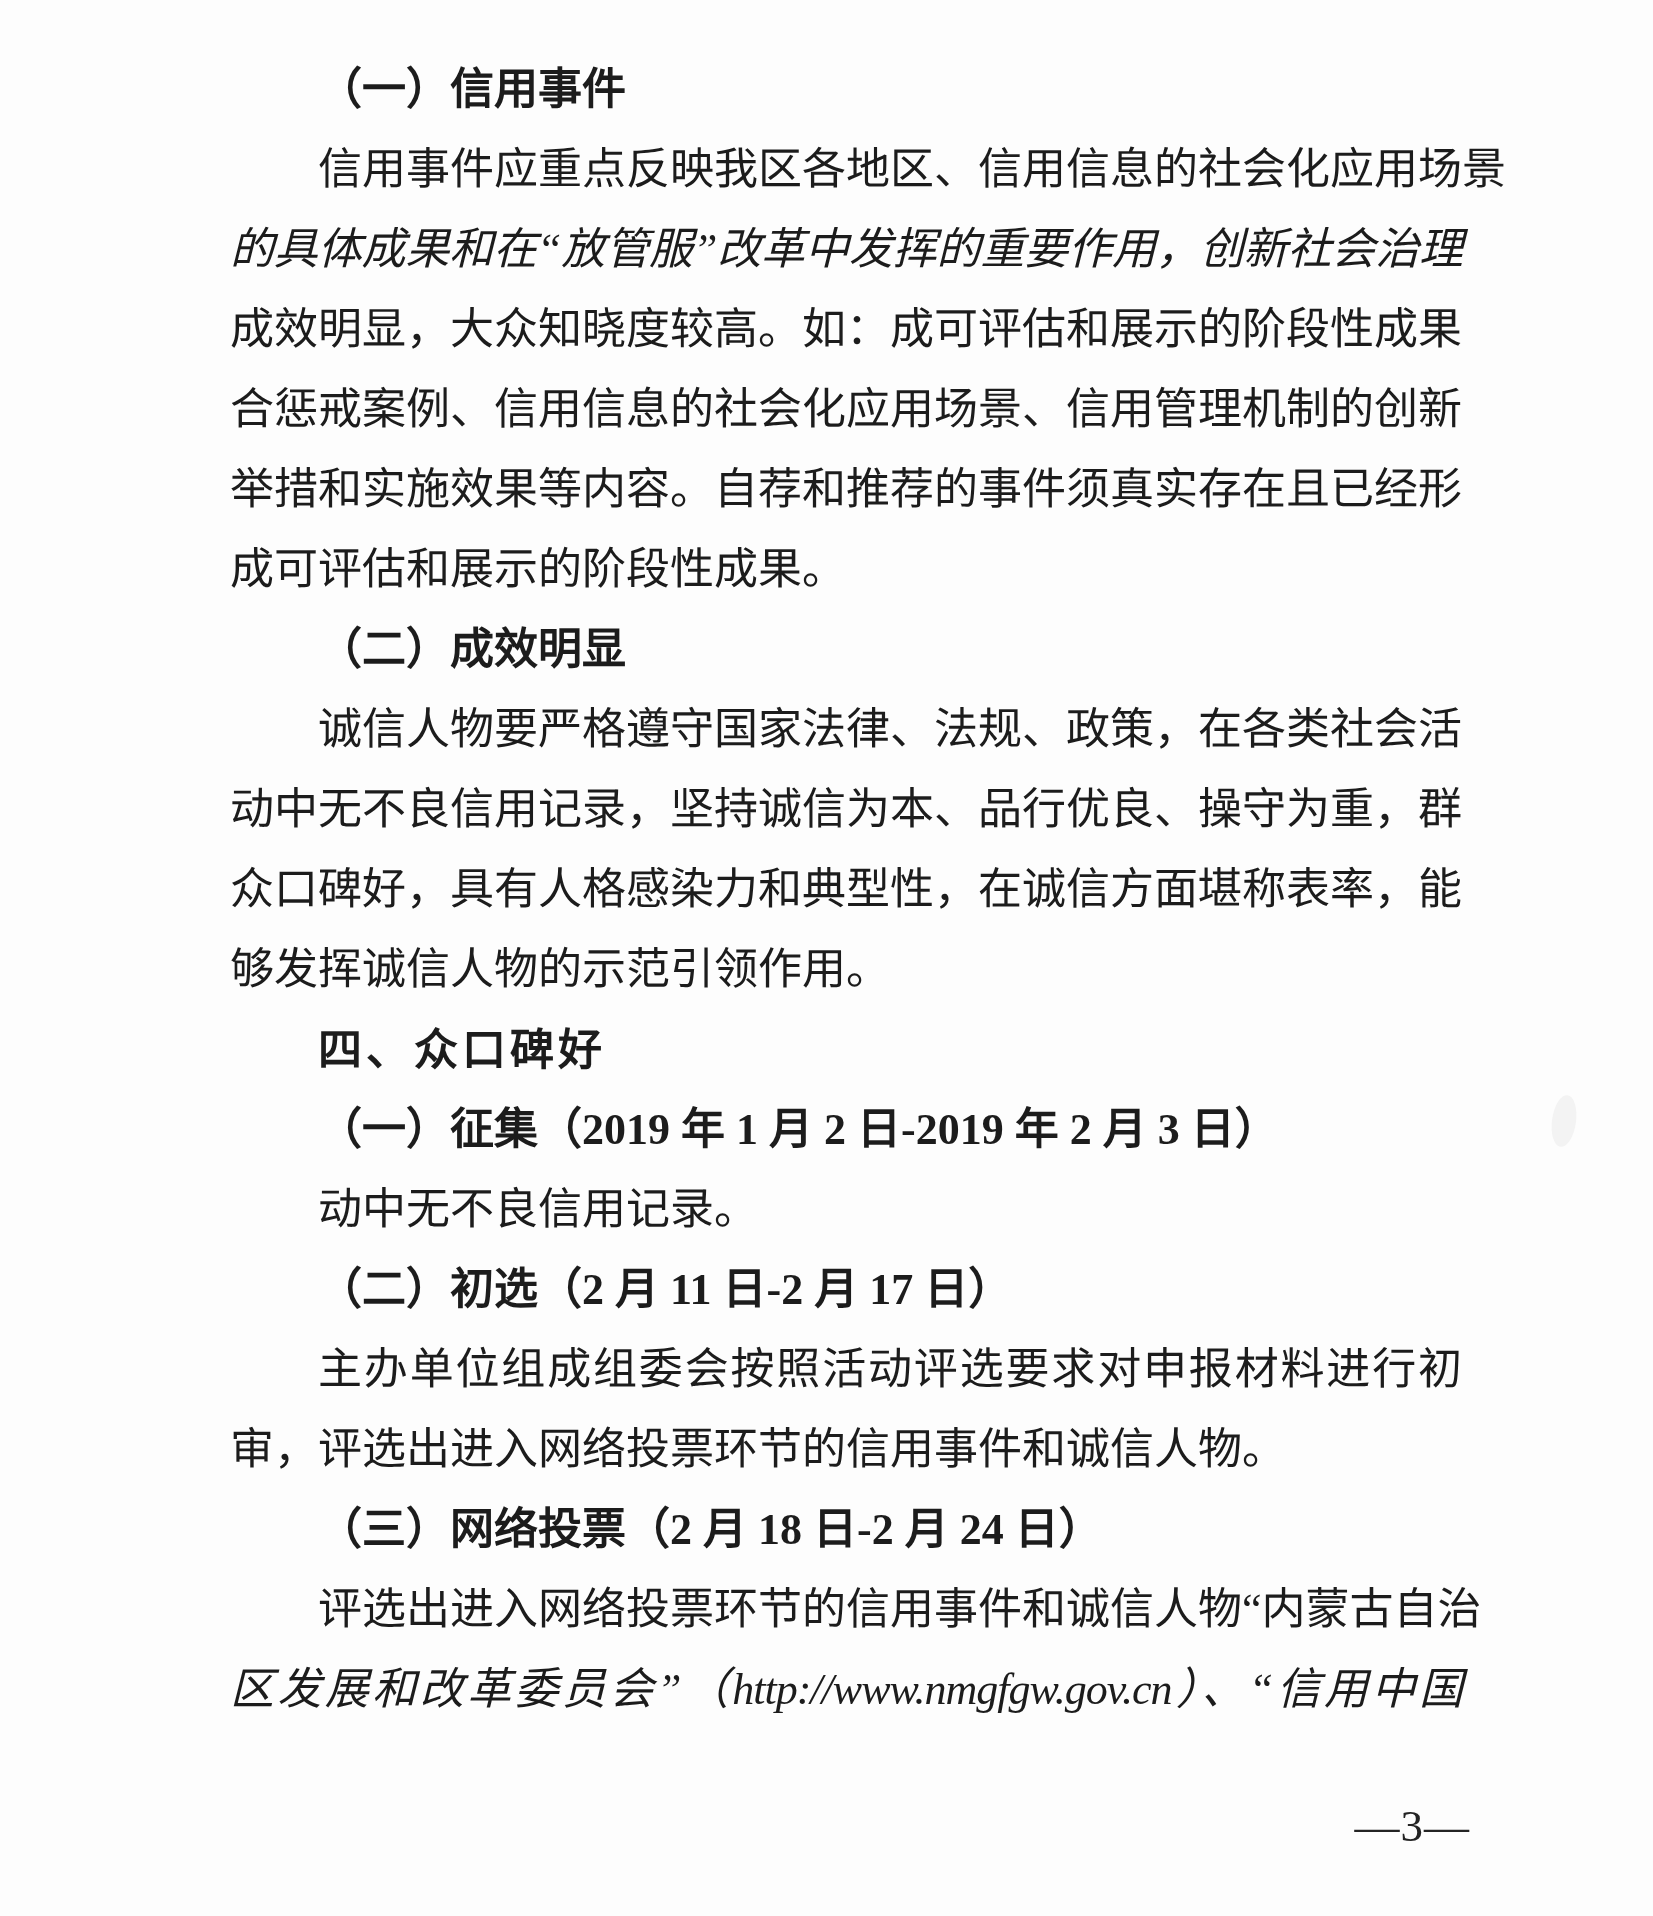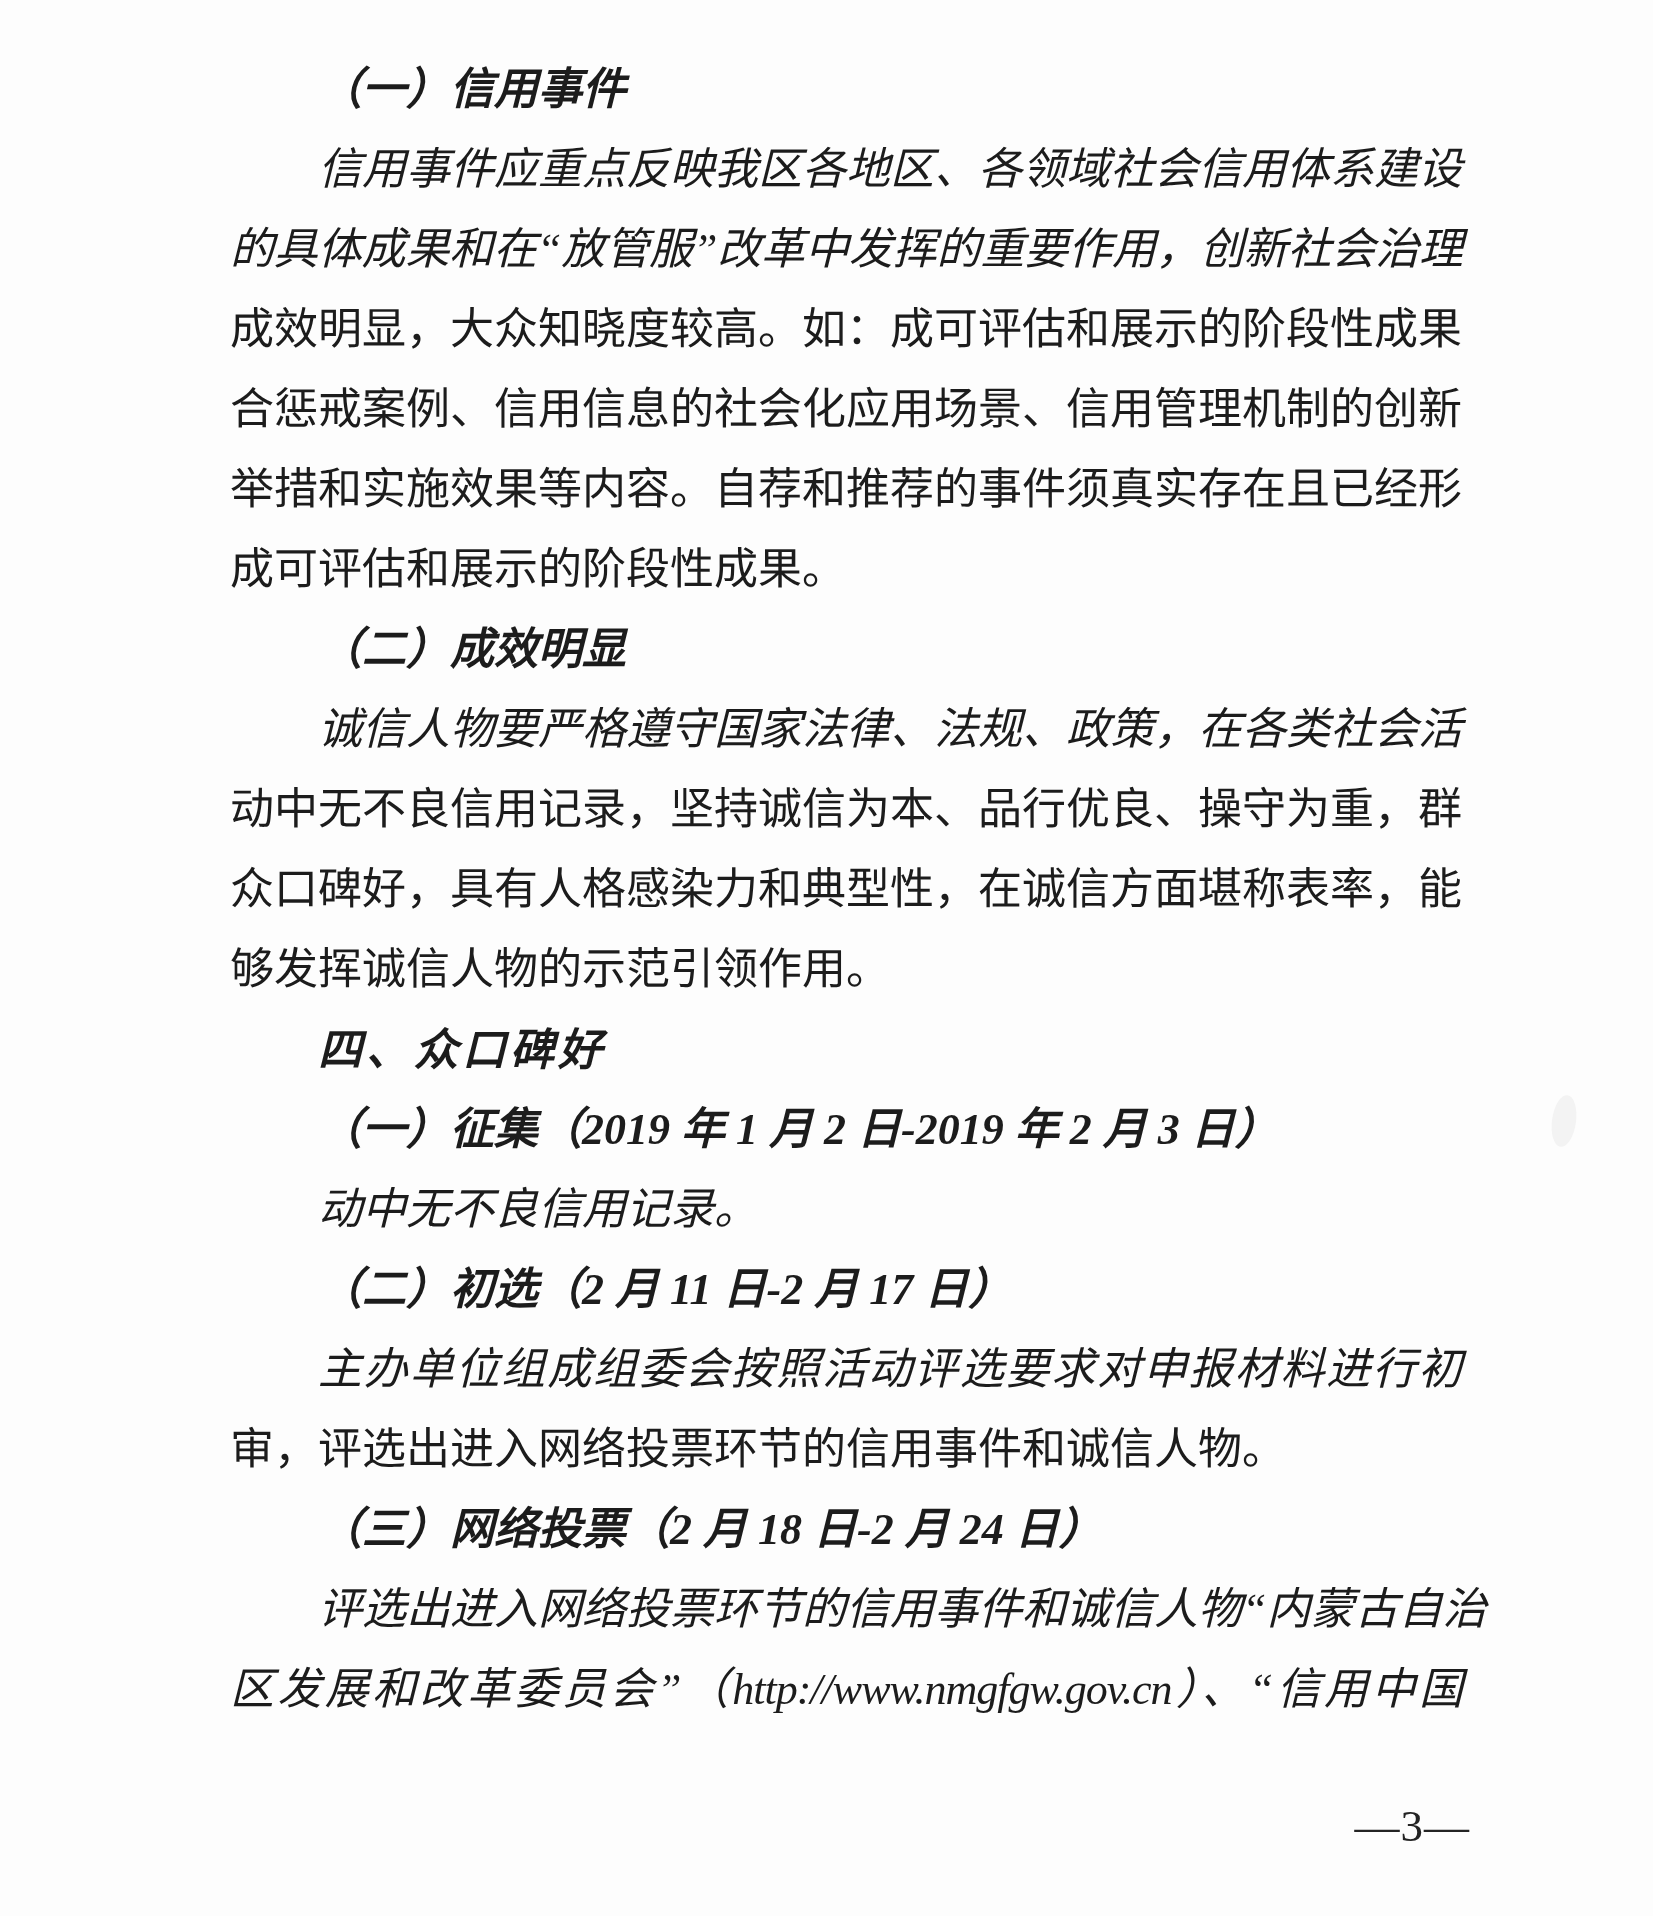--- a/index.html
+++ b/index.html
@@ -31,21 +31,20 @@
   }
   
   .j {
     text-align: justify;
     text-align-last: justify;
     text-justify: inter-character;
   }
   
   .ind {
     text-indent: 88px;
-    font-style: italic;
   }
   
   .sq {
     letter-spacing: -1px;
     font-style: italic;
   }
   
   .kai {
     font-weight: 700;
   }
@@ -76,21 +75,21 @@
     border-radius: 50%;
     transform: rotate(8deg);
   }
 </style>
 </head>
 <body>
 
 <div class="page">
   <div class="doc">
     <div class="line kai ind">（一）信用事件</div>
-    <div class="line ind j">信用事件应重点反映我区各地区、各领域社会信用体系建设</div>
+    <div class="line ind j">信用事件应重点反映我区各地区、信用信息的社会化应用场景</div>
     <div class="line j sq">的具体成果和在“放管服”改革中发挥的重要作用，创新社会治理</div>
     <div class="line j">成效明显，大众知晓度较高。如：成可评估和展示的阶段性成果</div>
     <div class="line j">合惩戒案例、信用信息的社会化应用场景、信用管理机制的创新</div>
     <div class="line j">举措和实施效果等内容。自荐和推荐的事件须真实存在且已经形</div>
     <div class="line">成可评估和展示的阶段性成果。</div>
     <div class="line kai ind">（二）成效明显</div>
     <div class="line ind j">诚信人物要严格遵守国家法律、法规、政策，在各类社会活</div>
     <div class="line j">动中无不良信用记录，坚持诚信为本、品行优良、操守为重，群</div>
     <div class="line j">众口碑好，具有人格感染力和典型性，在诚信方面堪称表率，能</div>
     <div class="line">够发挥诚信人物的示范引领作用。</div>

